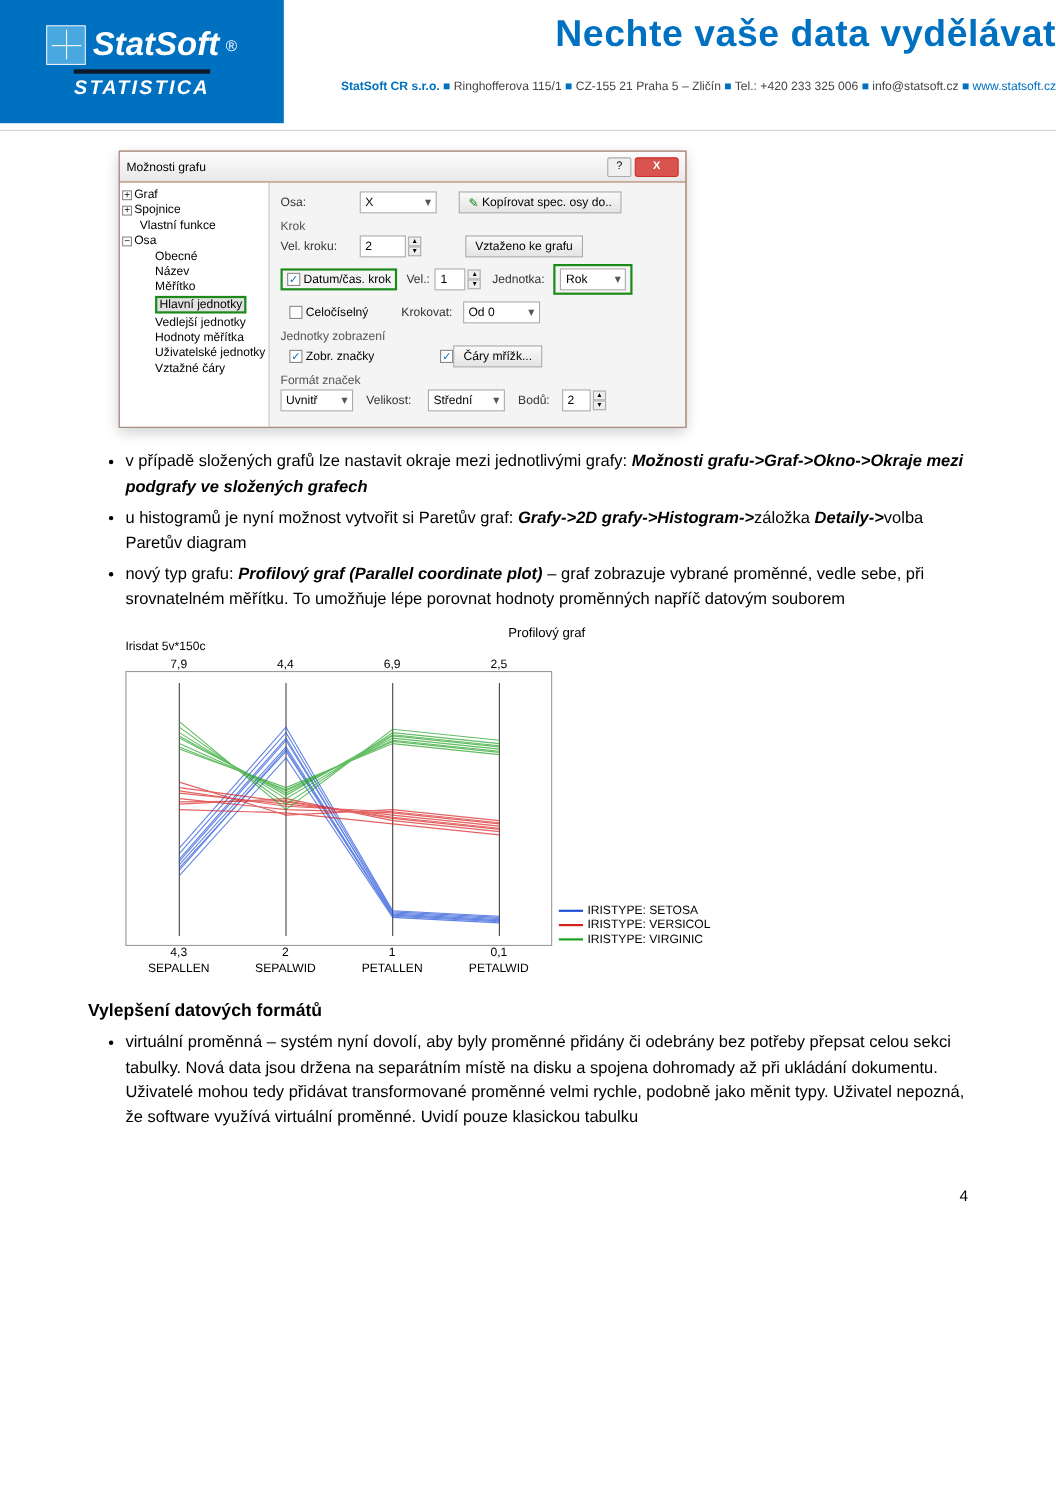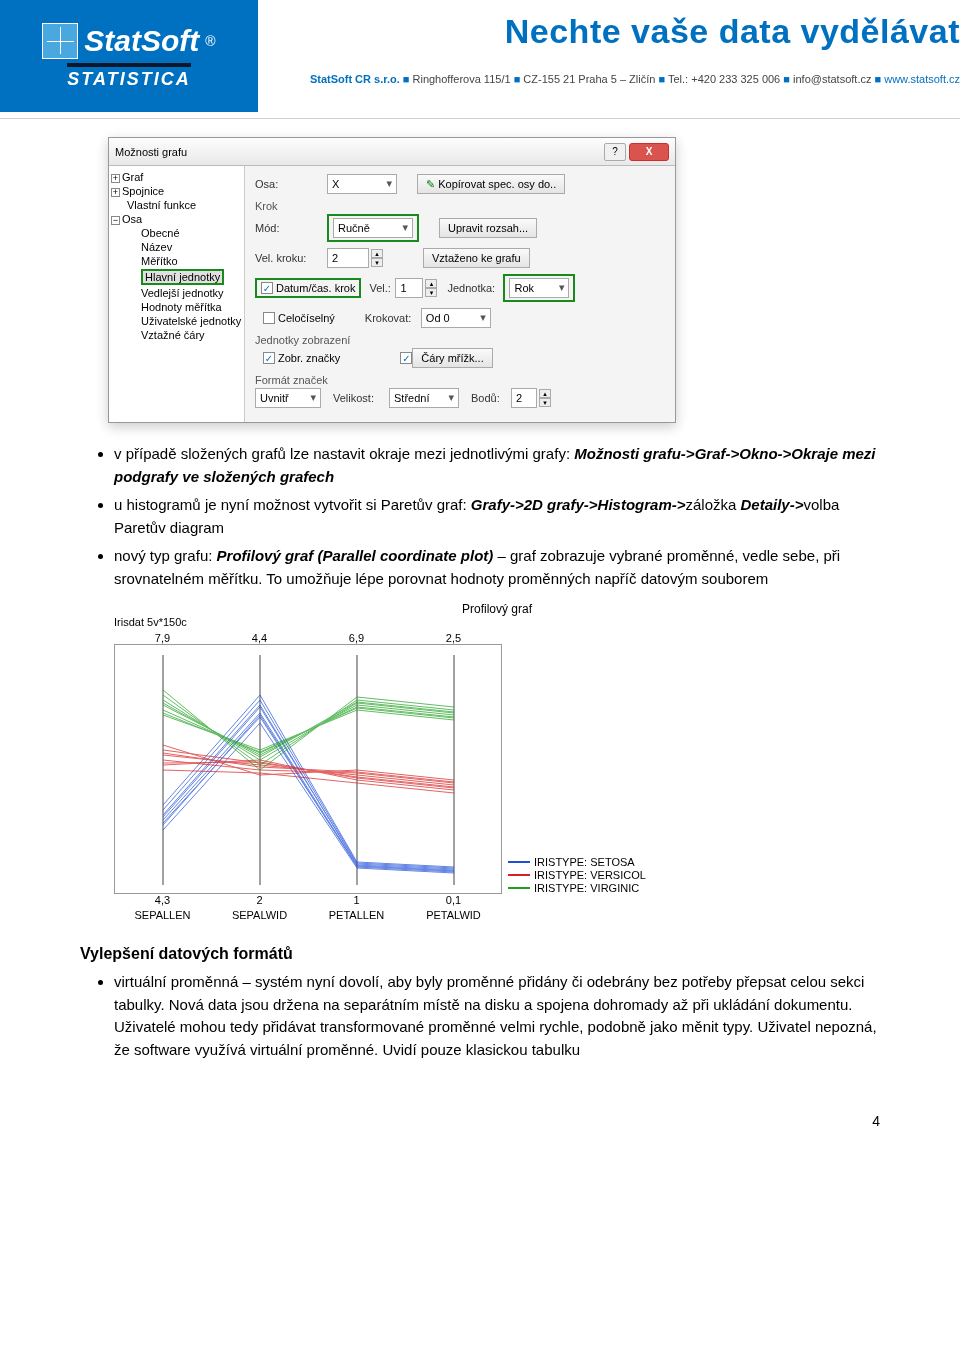--- a/index.html
+++ b/index.html
@@ -56,21 +56,21 @@
     letter-spacing: 0.5px;
   }
   .contact {
     font-size: 11px;
     color: #444;
     margin-top: 22px;
   }
   .contact .blue { color: #0070c0; }
   .content { padding: 0 80px 40px 80px; }
   .dialog {
-    width: 568px;
+    width: 516px;
     border: 1px solid #999;
     margin: 18px 0 20px 28px;
     font-size: 11px;
     background: #c2410c;
     box-shadow: 0 4px 12px rgba(0,0,0,0.2);
   }
   .titlebar {
     display: flex;
     align-items: center;
     height: 28px;
@@ -207,30 +207,20 @@
         <div class="select" style="width:70px">
               <span>X</span>
             </div>
         <span style="width:20px"></span>
         <div class="btn">
               <span style="color:#0a7e0a;margin-right:3px">✎</span>
               <span>Kopírovat spec. osy do..</span>
             </div>
       </div>
       <div class="form-section-label">Krok</div>
-      <div class="form-row">
-        <label>Mód:</label>
-        <span class="green-frame">
-          <div class="select" style="width:80px">
-                <span>Ručně</span>
-              </div>
-        </span>
-        <span style="width:20px"></span>
-        <div class="btn">Upravit rozsah...</div>
-      </div>
       <div class="form-row">
         <label>Vel. kroku:</label>
         <div class="input">2</div>
         <div class="spinner">
               <span>▴</span>
               <span>▾</span>
             </div>
         <span style="width:40px"></span>
         <div class="btn">Vztaženo ke grafu</div>
       </div>

